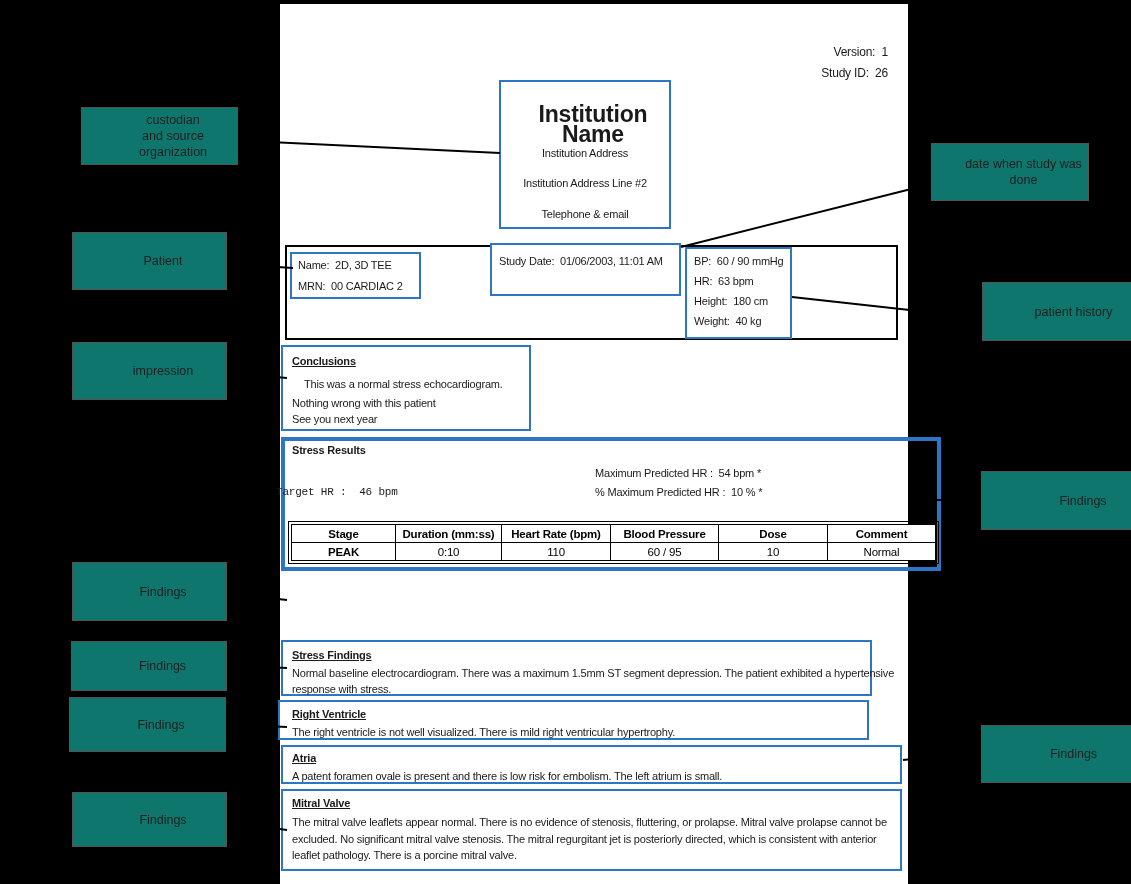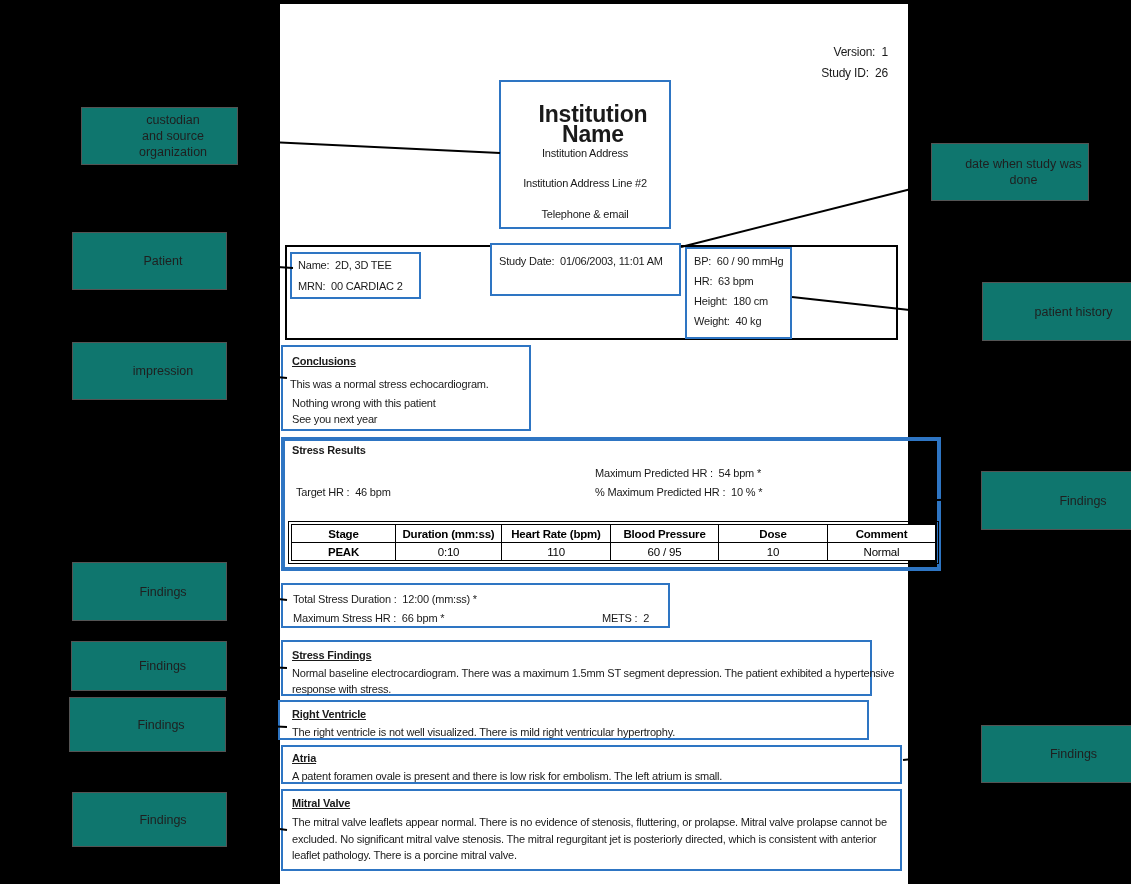--- a/index.html
+++ b/index.html
@@ -52,29 +52,29 @@
   </div>
   <div class="box blue" style="left:685px;top:247px;width:103px;height:88px;background:#fff;">
     <div class="t" style="left:7px;top:5px;">BP:  60 / 90 mmHg</div>
     <div class="t" style="left:7px;top:25px;">HR:  63 bpm</div>
     <div class="t" style="left:7px;top:45px;">Height:  180 cm</div>
     <div class="t" style="left:7px;top:65px;">Weight:  40 kg</div>
   </div>
 
   <div class="box blue" style="left:281px;top:345px;width:246px;height:82px;">
     <div class="t bold u" style="left:9px;top:7px;">Conclusions</div>
-    <div class="t" style="left:7px;top:30px;">This was a normal stress echocardiogram.</div>
+    <div class="t" style="left:21px;top:30px;">This was a normal stress echocardiogram.</div>
     <div class="t" style="left:9px;top:49px;line-height:15.5px;">Nothing wrong with this patient
 See you next year</div>
   </div>
 
   <div class="box blue-thick" style="left:281px;top:437px;width:652px;height:126px;"></div>
   <div class="t bold" style="left:292px;top:443px;">Stress Results</div>
   <div class="t" style="left:595px;top:466px;">Maximum Predicted HR :  54 bpm *</div>
-  <div class="t" style="left:296px;top:485px;">Target HR :  46 bpm</div>
+  <div class="t" style="left:276px;top:485px;font-family:Liberation Mono, monospace;">Target HR :  46 bpm</div>
   <div class="t" style="left:595px;top:485px;">% Maximum Predicted HR :  10 % *</div>
 
   <table class="results-table">
     <tbody>
         <tr>
       <th style="width:95px;">Stage</th>
       <th style="width:97px;">Duration (mm:ss)</th>
       <th style="width:100px;">Heart Rate (bpm)</th>
       <th style="width:99px;">Blood Pressure</th>
       <th style="width:100px;">Dose</th>
@@ -84,25 +84,20 @@
       <td class="bold">PEAK</td>
       <td>0:10</td>
       <td>110</td>
       <td>60 / 95</td>
       <td>10</td>
       <td>Normal</td>
     </tr>
   </tbody>
     </table>
 
-  <div class="box blue" style="left:281px;top:583px;width:385px;height:41px;">
-    <div class="t" style="left:10px;top:7px;">Total Stress Duration :  12:00 (mm:ss) *</div>
-    <div class="t" style="left:10px;top:26px;">Maximum Stress HR :  66 bpm *</div>
-    <div class="t" style="left:319px;top:26px;">METS :  2</div>
-  </div>
 
   <div class="box blue" style="left:281px;top:640px;width:587px;height:52px;">
     <div class="t bold u" style="left:9px;top:6px;">Stress Findings</div>
     <div class="t" style="left:9px;top:24px;width:610px;line-height:15.5px;">Normal baseline electrocardiogram. There was a maximum 1.5mm ST segment depression. The patient exhibited a hypertensive response with stress.</div>
   </div>
 
   <div class="box blue" style="left:278px;top:700px;width:587px;height:36px;">
     <div class="t bold u" style="left:12px;top:5px;">Right Ventricle</div>
     <div class="t" style="left:12px;top:23px;width:600px;">The right ventricle is not well visualized. There is mild right ventricular hypertrophy.</div>
   </div>

